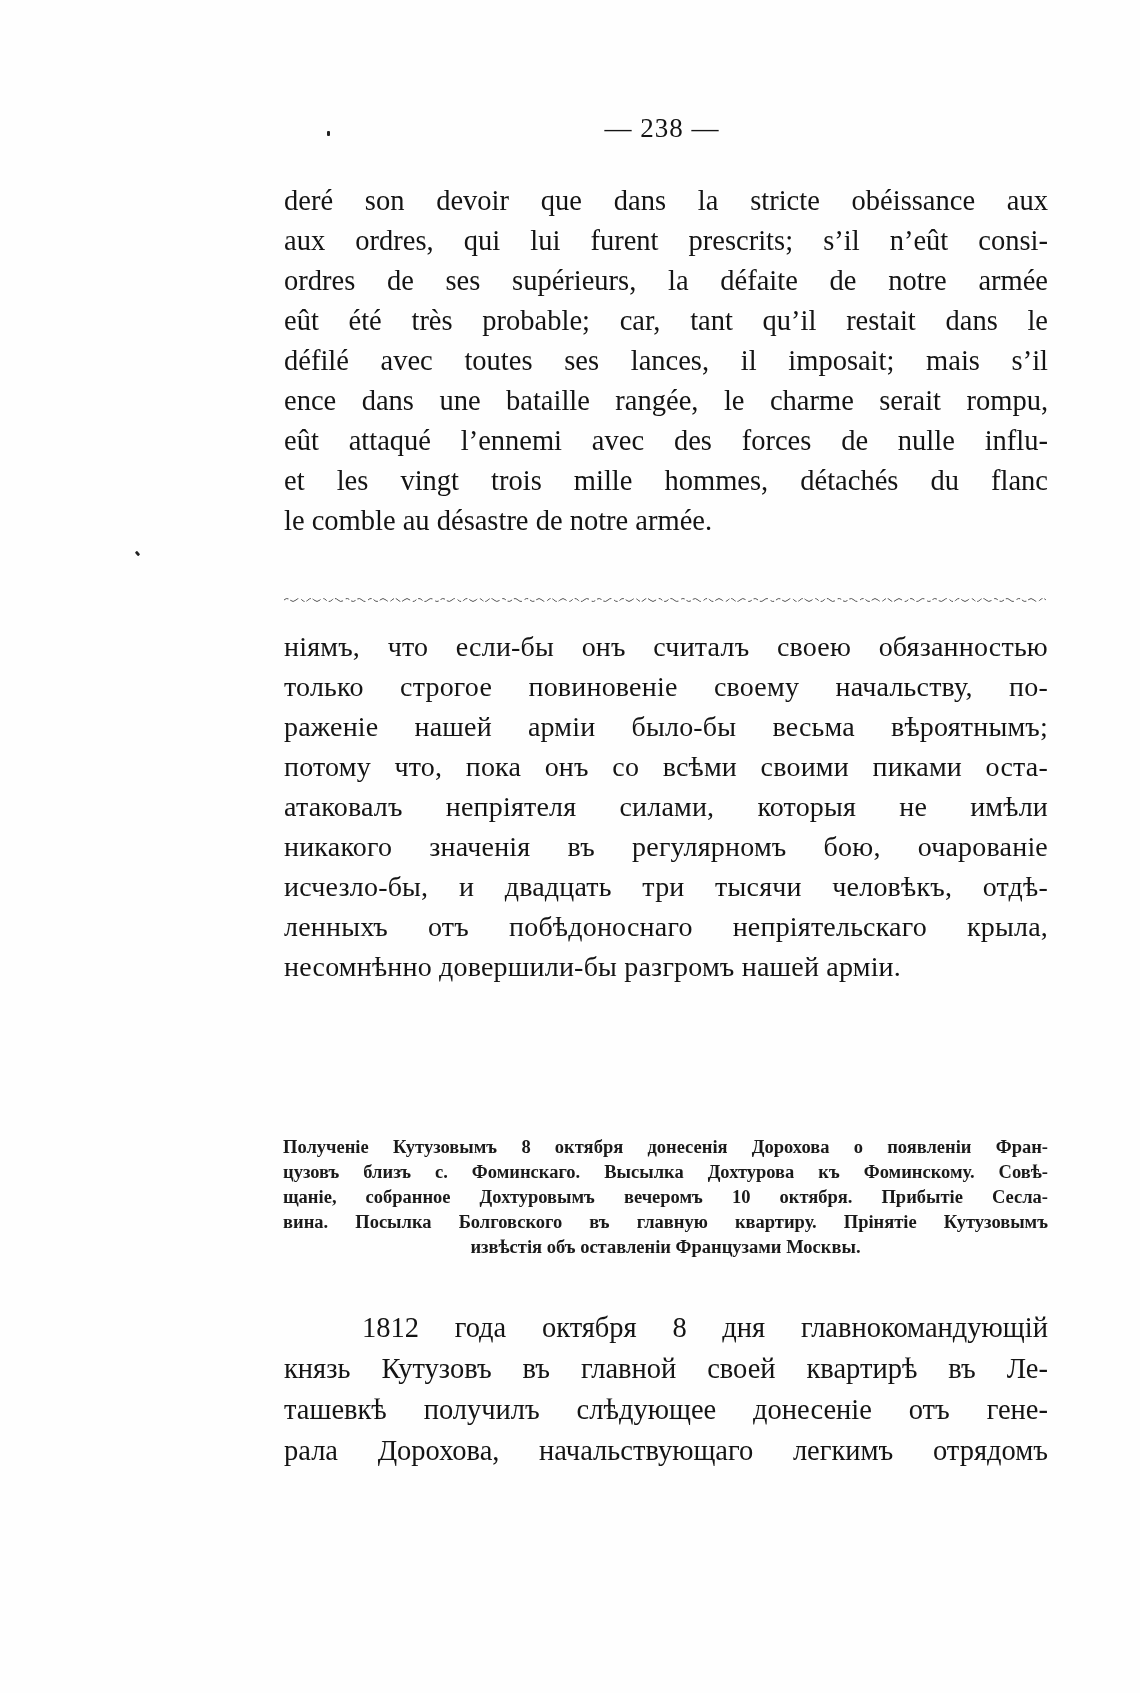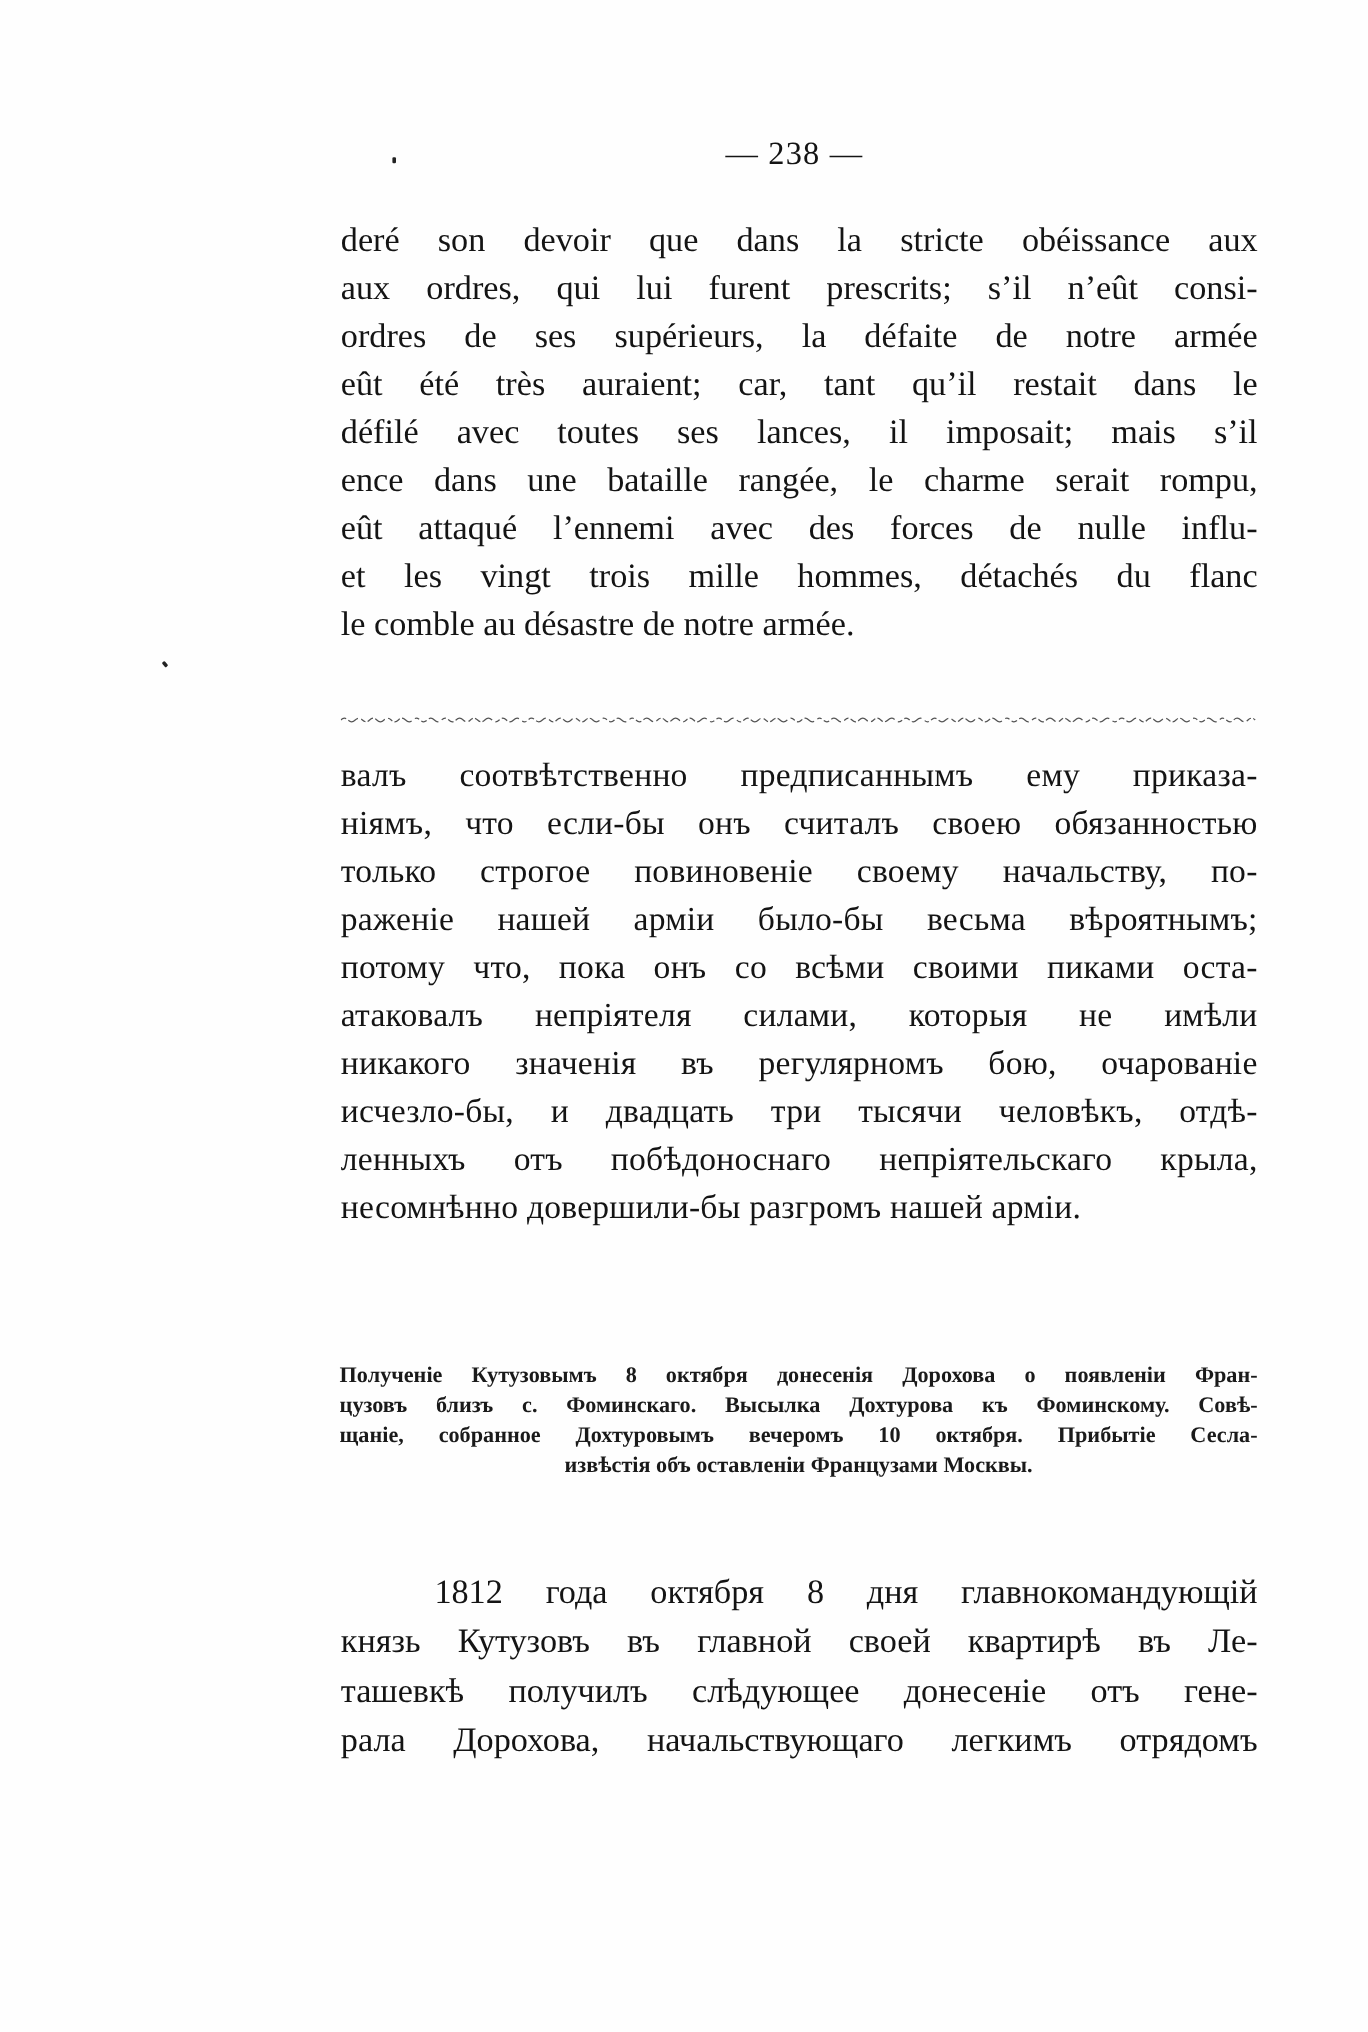--- a/index.html
+++ b/index.html
@@ -96,49 +96,49 @@
 
   <div class="page-number">— 238 —</div>
 
   <span class="stray-mark" style="left:327px; top:131px;"></span>
   <span class="stray-mark" style="left:136px; top:551px; transform:rotate(-40deg);"></span>
 
   <div class="block french">
     <span class="line">deré son devoir que dans la stricte obéissance aux</span>
     <span class="line">aux ordres, qui lui furent prescrits; s’il n’eût consi-</span>
     <span class="line">ordres de ses supérieurs, la défaite de notre armée</span>
-    <span class="line">eût été très auraient; car, tant qu’il restait dans le</span>
+    <span class="line">eût été très probable; car, tant qu’il restait dans le</span>
     <span class="line">défilé avec toutes ses lances, il imposait; mais s’il</span>
     <span class="line">ence dans une bataille rangée, le charme serait rompu,</span>
     <span class="line">eût attaqué l’ennemi avec des forces de nulle influ-</span>
     <span class="line">et les vingt trois mille hommes, détachés du flanc</span>
     <span class="line last">le comble au désastre de notre armée.</span>
   </div>
 
   <svg class="separator" viewBox="0 0 764 10" preserveAspectRatio="none">
     <path d="M0 6 Q3 3 6 6 T12 6 T18 6 T24 6 T30 6 T36 6 T42 6 T48 6 T54 6 T60 6 T66 6 T72 6 T78 6 T84 6 T90 6 T96 6 T102 6 T108 6 T114 6 T120 6 T126 6 T132 6 T138 6 T144 6 T150 6 T156 6 T162 6 T168 6 T174 6 T180 6 T186 6 T192 6 T198 6 T204 6 T210 6 T216 6 T222 6 T228 6 T234 6 T240 6 T246 6 T252 6 T258 6 T264 6 T270 6 T276 6 T282 6 T288 6 T294 6 T300 6 T306 6 T312 6 T318 6 T324 6 T330 6 T336 6 T342 6 T348 6 T354 6 T360 6 T366 6 T372 6 T378 6 T384 6 T390 6 T396 6 T402 6 T408 6 T414 6 T420 6 T426 6 T432 6 T438 6 T444 6 T450 6 T456 6 T462 6 T468 6 T474 6 T480 6 T486 6 T492 6 T498 6 T504 6 T510 6 T516 6 T522 6 T528 6 T534 6 T540 6 T546 6 T552 6 T558 6 T564 6 T570 6 T576 6 T582 6 T588 6 T594 6 T600 6 T606 6 T612 6 T618 6 T624 6 T630 6 T636 6 T642 6 T648 6 T654 6 T660 6 T666 6 T672 6 T678 6 T684 6 T690 6 T696 6 T702 6 T708 6 T714 6 T720 6 T726 6 T732 6 T738 6 T744 6 T750 6 T756 6 T762 6" fill="none" stroke="#555" stroke-width="1" stroke-dasharray="5 2 9 3 4 2"></path>
   </svg>
 
   <div class="block russian">
-    <span class="line">валъ соотвѣтственно предписаннымъ ему приказа-</span>
     <span class="line">нiямъ, что если-бы онъ считалъ своею обязанностью</span>
     <span class="line">только строгое повиновенiе своему начальству, по-</span>
     <span class="line">раженiе нашей армiи было-бы весьма вѣроятнымъ;</span>
     <span class="line">потому что, пока онъ со всѣми своими пиками оста-</span>
     <span class="line">атаковалъ непрiятеля силами, которыя не имѣли</span>
     <span class="line">никакого значенiя въ регулярномъ бою, очарованiе</span>
     <span class="line">исчезло-бы, и двадцать три тысячи человѣкъ, отдѣ-</span>
     <span class="line">ленныхъ отъ побѣдоноснаго непрiятельскаго крыла,</span>
     <span class="line last">несомнѣнно довершили-бы разгромъ нашей армiи.</span>
   </div>
 
   <div class="summary">
     <span class="sline">Полученiе Кутузовымъ 8 октября донесенiя Дорохова о появленiи Фран-</span>
     <span class="sline">цузовъ близъ с. Фоминскаго. Высылка Дохтурова къ Фоминскому. Совѣ-</span>
     <span class="sline">щанiе, собранное Дохтуровымъ вечеромъ 10 октября. Прибытiе Сесла-</span>
+    <span class="sline">вина. Посылка Болговского въ главную квартиру. Прiнятiе Кутузовымъ</span>
     <span class="sline center">извѣстiя объ оставленiи Французами Москвы.</span>
   </div>
 
   <div class="block final">
     <span class="line indent">1812 года октября 8 дня главнокомандующiй</span>
     <span class="line">князь Кутузовъ въ главной своей квартирѣ въ Ле-</span>
     <span class="line">ташевкѣ получилъ слѣдующее донесенiе отъ гене-</span>
     <span class="line">рала Дорохова, начальствующаго легкимъ отрядомъ</span>
   </div>
 

